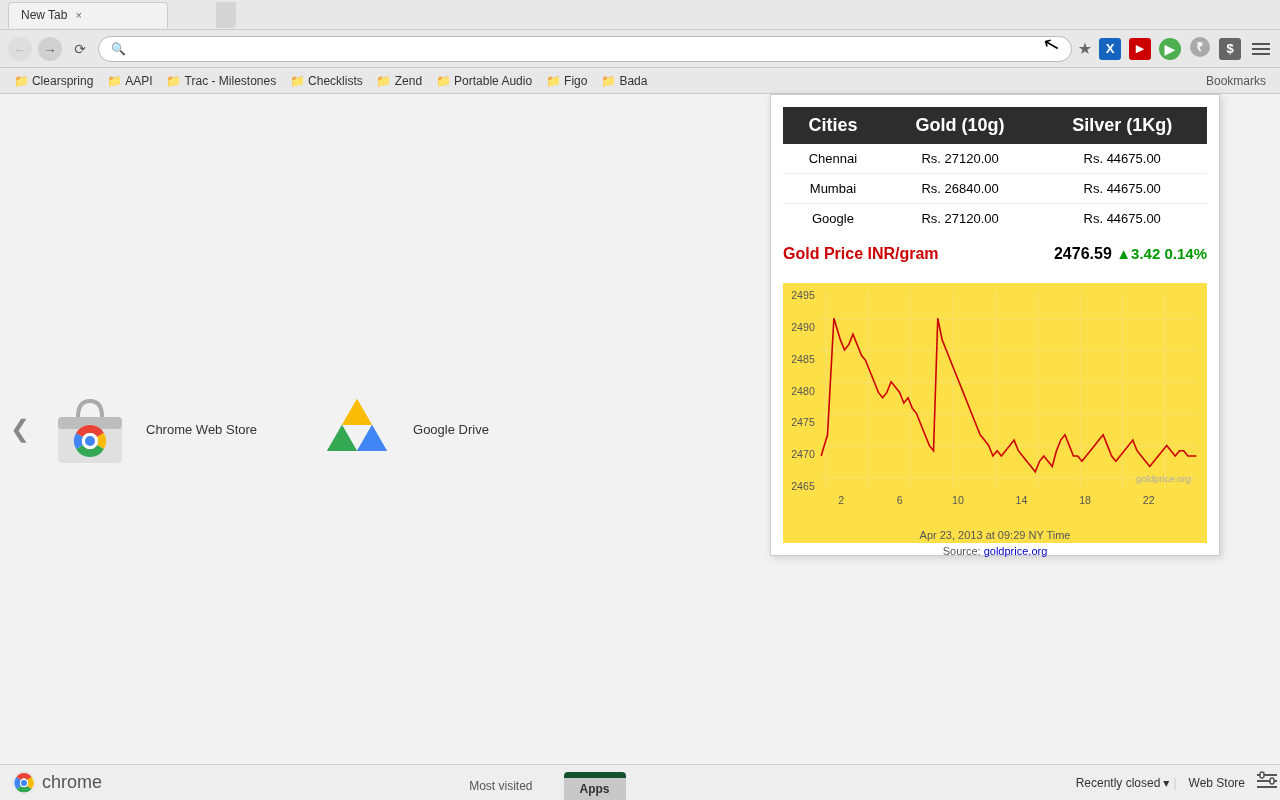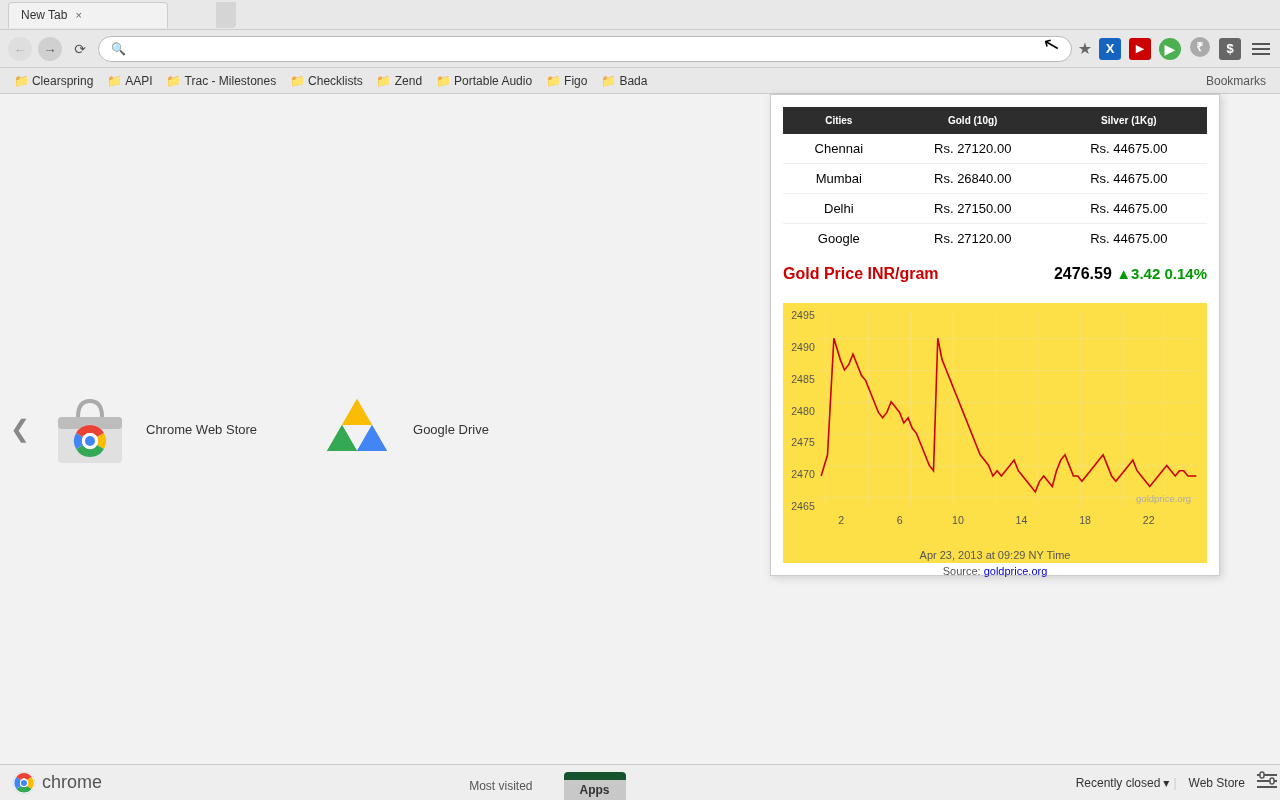--- a/index.html
+++ b/index.html
@@ -189,21 +189,21 @@
     .price-table {
       width: 100%;
       border-collapse: collapse;
       margin-bottom: 12px;
     }
     .price-table th {
       background: #2d2d2d;
       color: white;
       padding: 8px 12px;
       text-align: center;
-      font-size: 10px;
+      font-size: 18px;
       font-weight: bold;
     }
     .price-table td {
       padding: 7px 12px;
       font-size: 13px;
       border-bottom: 1px solid #eee;
       text-align: center;
     }
     .price-table tr:last-child td { border-bottom: none; }
 
@@ -281,21 +281,21 @@
       align-items: center;
       font-size: 12px;
       color: #555;
       cursor: pointer;
       border-radius: 4px 4px 0 0;
     }
     .bottom-tab.active {
       background: #c8c8c8;
       color: #333;
       font-weight: bold;
-      border-top: 8px solid #14532d;
+      border-top: 6px solid #14532d;
     }
     .bottom-right {
       display: flex;
       align-items: center;
       gap: 4px;
       font-size: 12px;
       color: #333;
     }
     .bottom-logo {
       display: flex;
@@ -521,25 +521,20 @@
             <td>Chennai</td>
             <td>Rs. 27120.00</td>
             <td>Rs. 44675.00</td>
           </tr>
           <tr>
             <td>Mumbai</td>
             <td>Rs. 26840.00</td>
             <td>Rs. 44675.00</td>
           </tr>
           <tr>
-            <td>Delhi</td>
-            <td>Rs. 27150.00</td>
-            <td>Rs. 44675.00</td>
-          </tr>
-          <tr>
             <td>Google</td>
             <td>Rs. 27120.00</td>
             <td>Rs. 44675.00</td>
           </tr>
         </tbody>
     </table>
 
     <div class="gold-price-header">
       <span class="gold-title">Gold Price INR/gram</span>
       <span>

